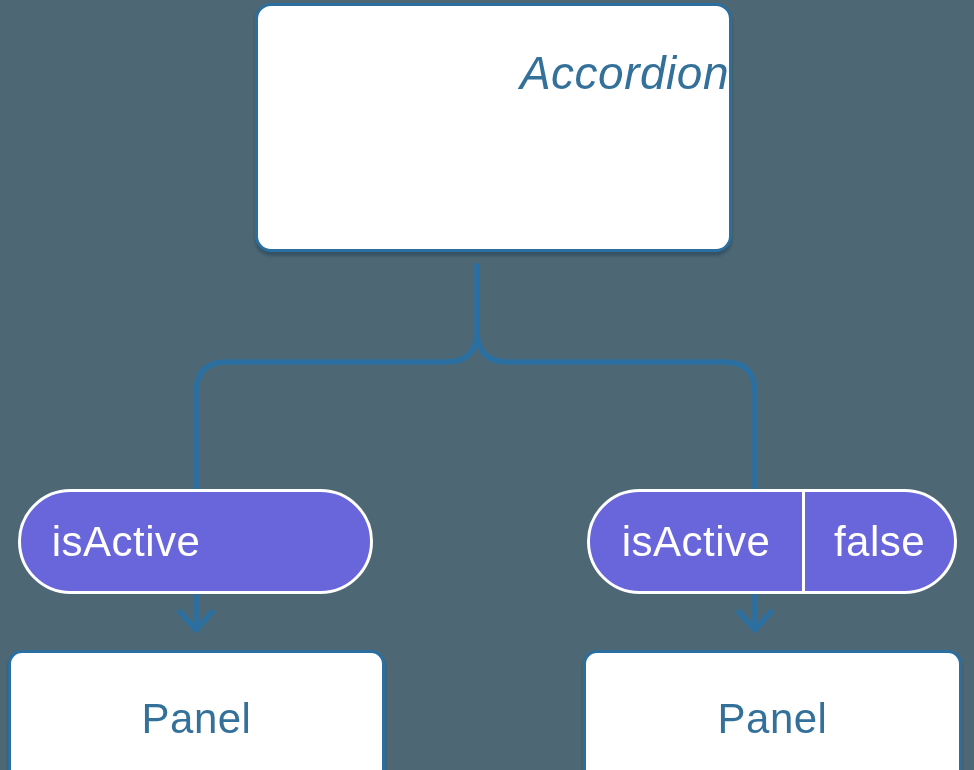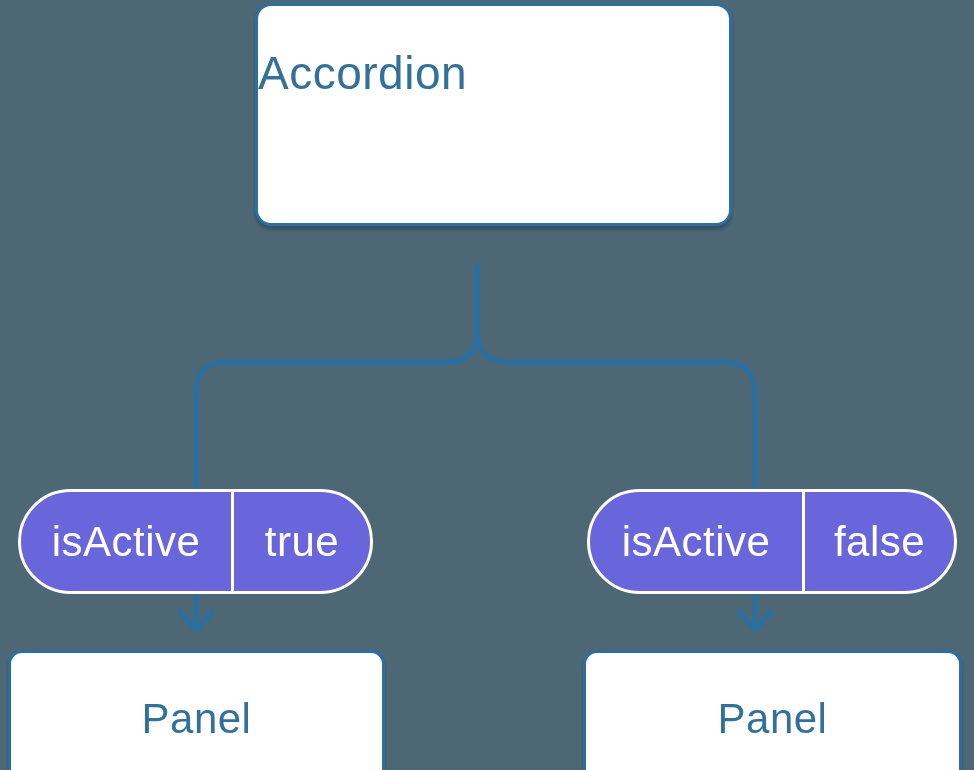--- a/index.html
+++ b/index.html
@@ -34,26 +34,27 @@
   .card {
     position: absolute;
     z-index: 2;
     box-sizing: border-box;
     background: var(--cardFill, #FFFFFF);
     border: 3px solid var(--cardBorder, #2B6FA0);
     box-shadow: 0 4px 3px rgba(18, 44, 70, 0.35);
   }
   .card-root {
     left: 255px; top: 3px;
-    width: 477px; height: 223px;
+    width: 477px; height: 249px;
     border-radius: 16px;
     display: flex;
     flex-direction: column;
-    align-items: flex-start;
+    align-items: flex-end;
     padding-top: 44px;
+    font-style: italic;
   }
   .card-title {
     font-size: 46px;
     font-weight: 500;
     line-height: 46px;
     letter-spacing: 0.5px;
     color: var(--titleText, #33709A);
   }
   .card-panel {
     width: 377px; height: 138px;
@@ -136,21 +137,20 @@
       <path class="wire" d="M 739 612 L 755 630 L 771 612"></path>
     </g>
   </svg>
 
   <div class="card card-root">
     <div class="card-title">Accordion</div>
   </div>
 
   <div class="pill pill-solid left">
     <div class="pill-cell name">isActive</div>
-    <div class="pill-cell value">true</div>
   </div>
 
   <div class="pill pill-solid right">
     <div class="pill-cell name">isActive</div>
     <div class="pill-cell value">false</div>
   </div>
 
   <div class="card card-panel left">
     <div class="panel-label">Panel</div>
   </div>

